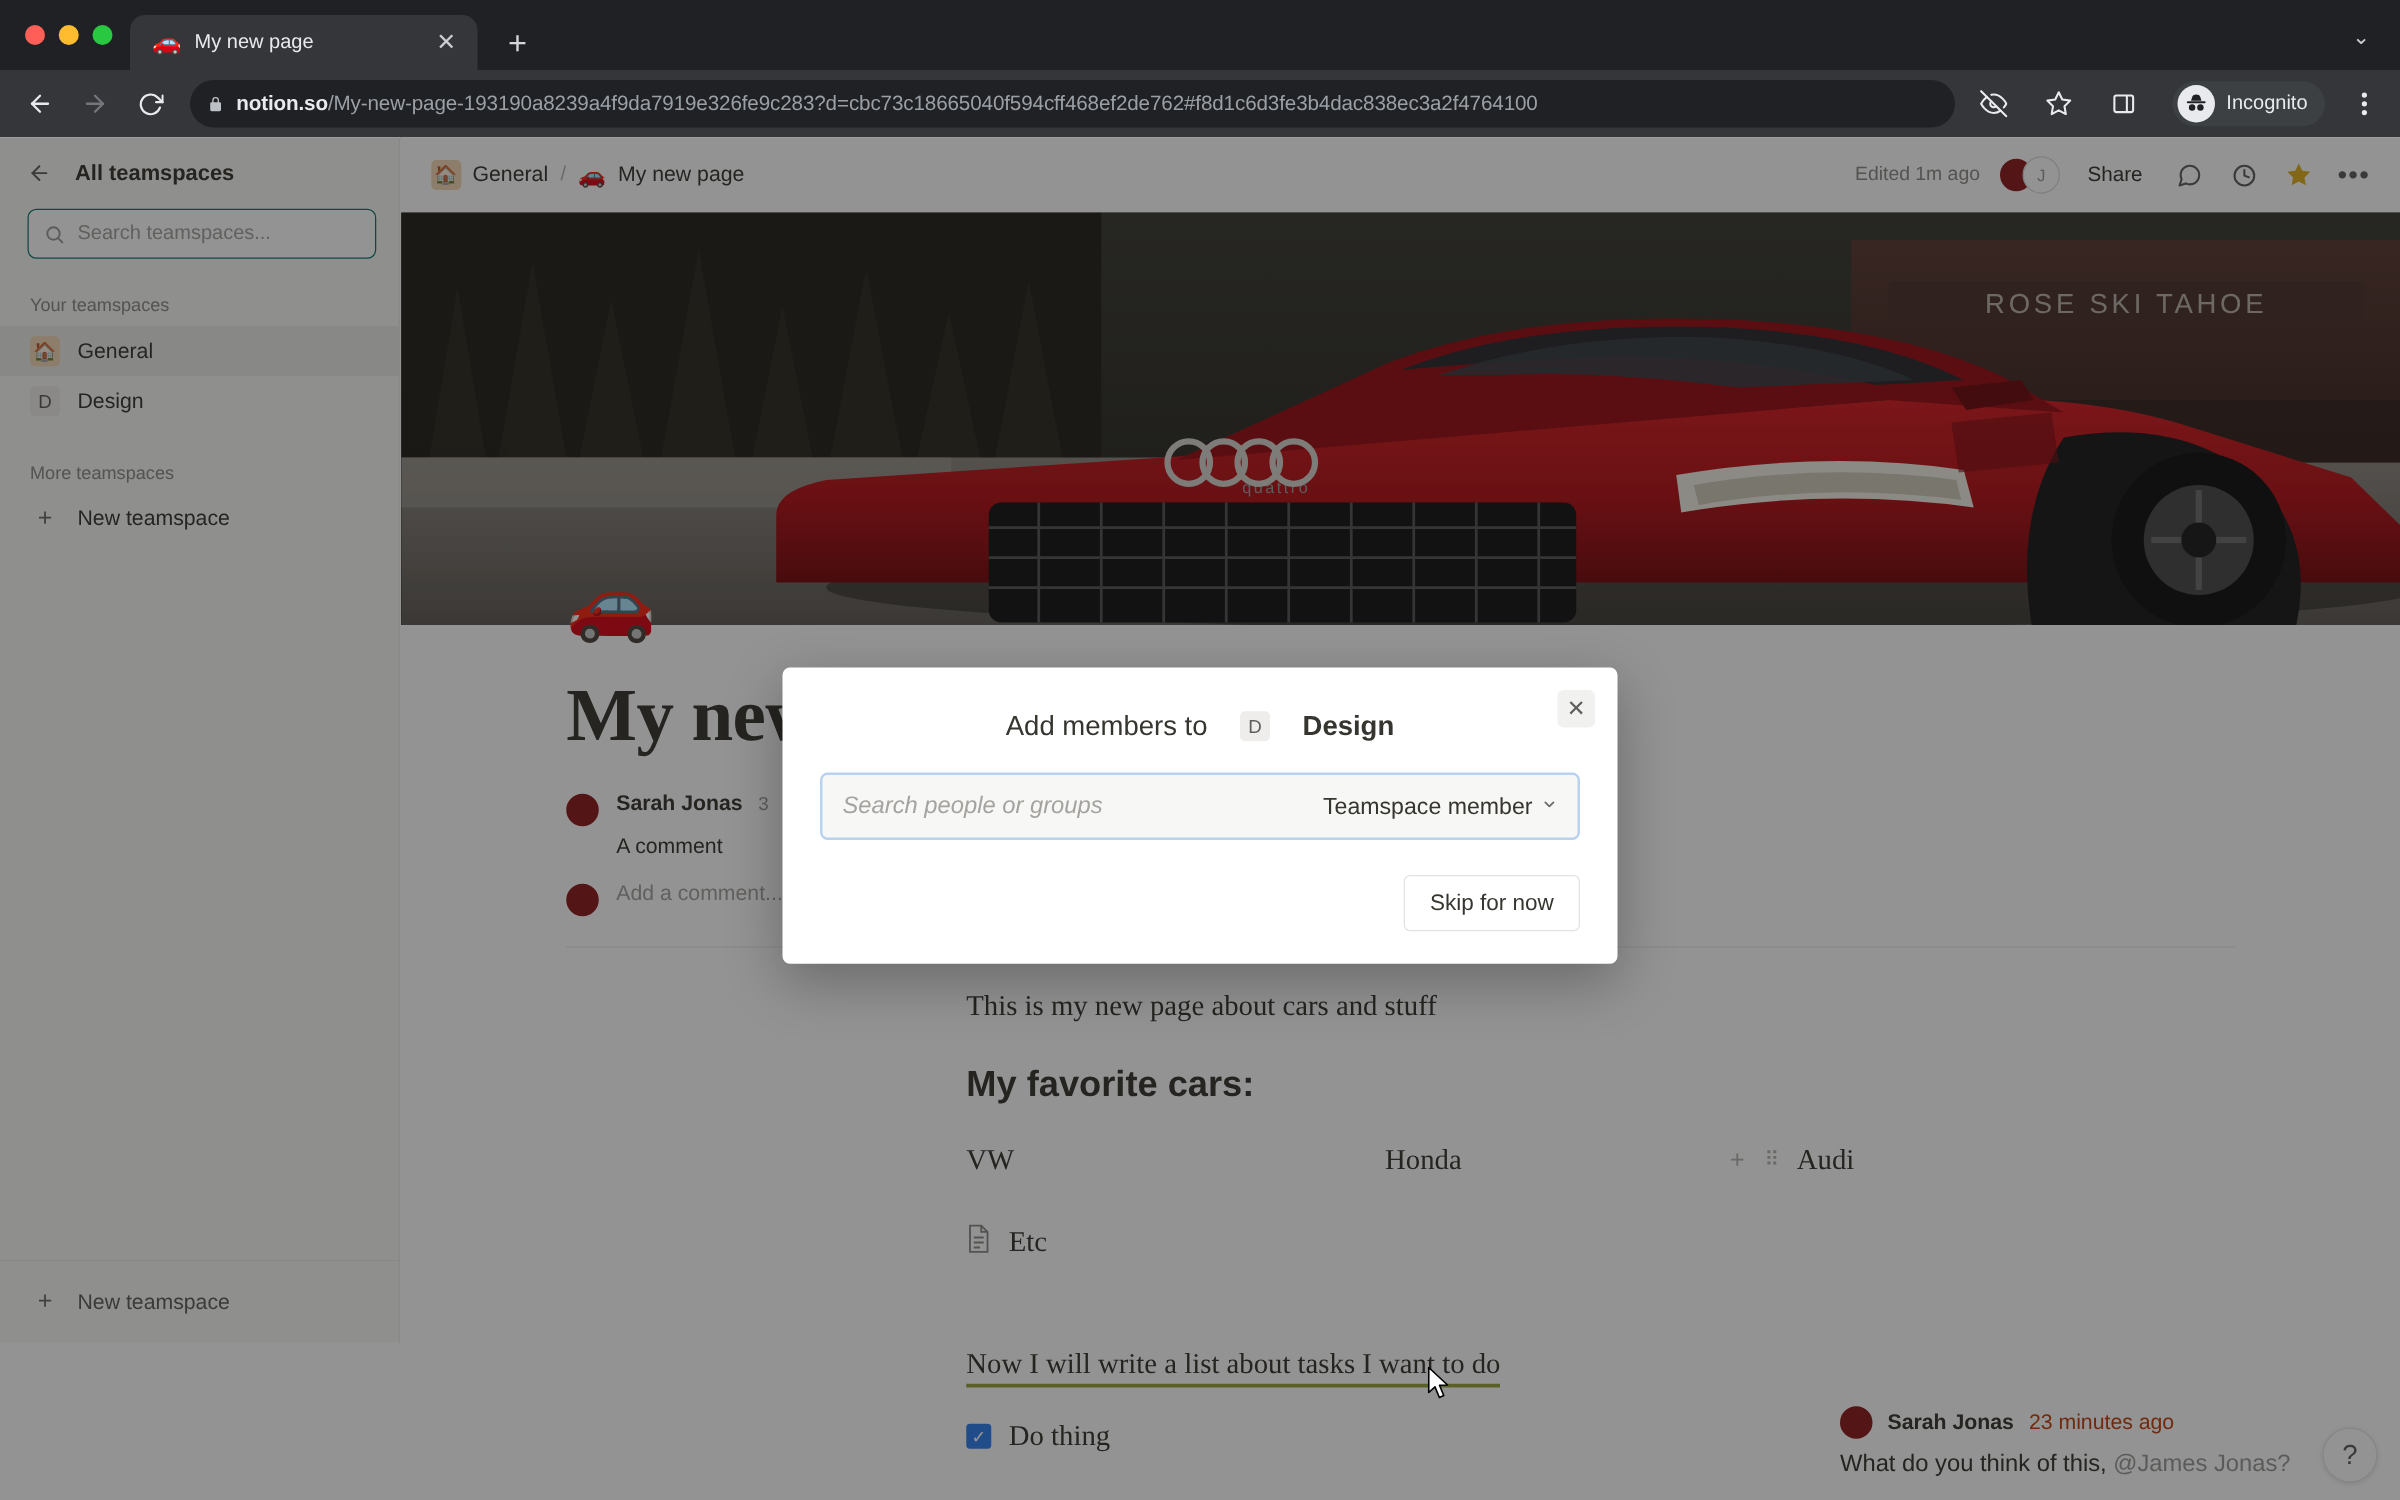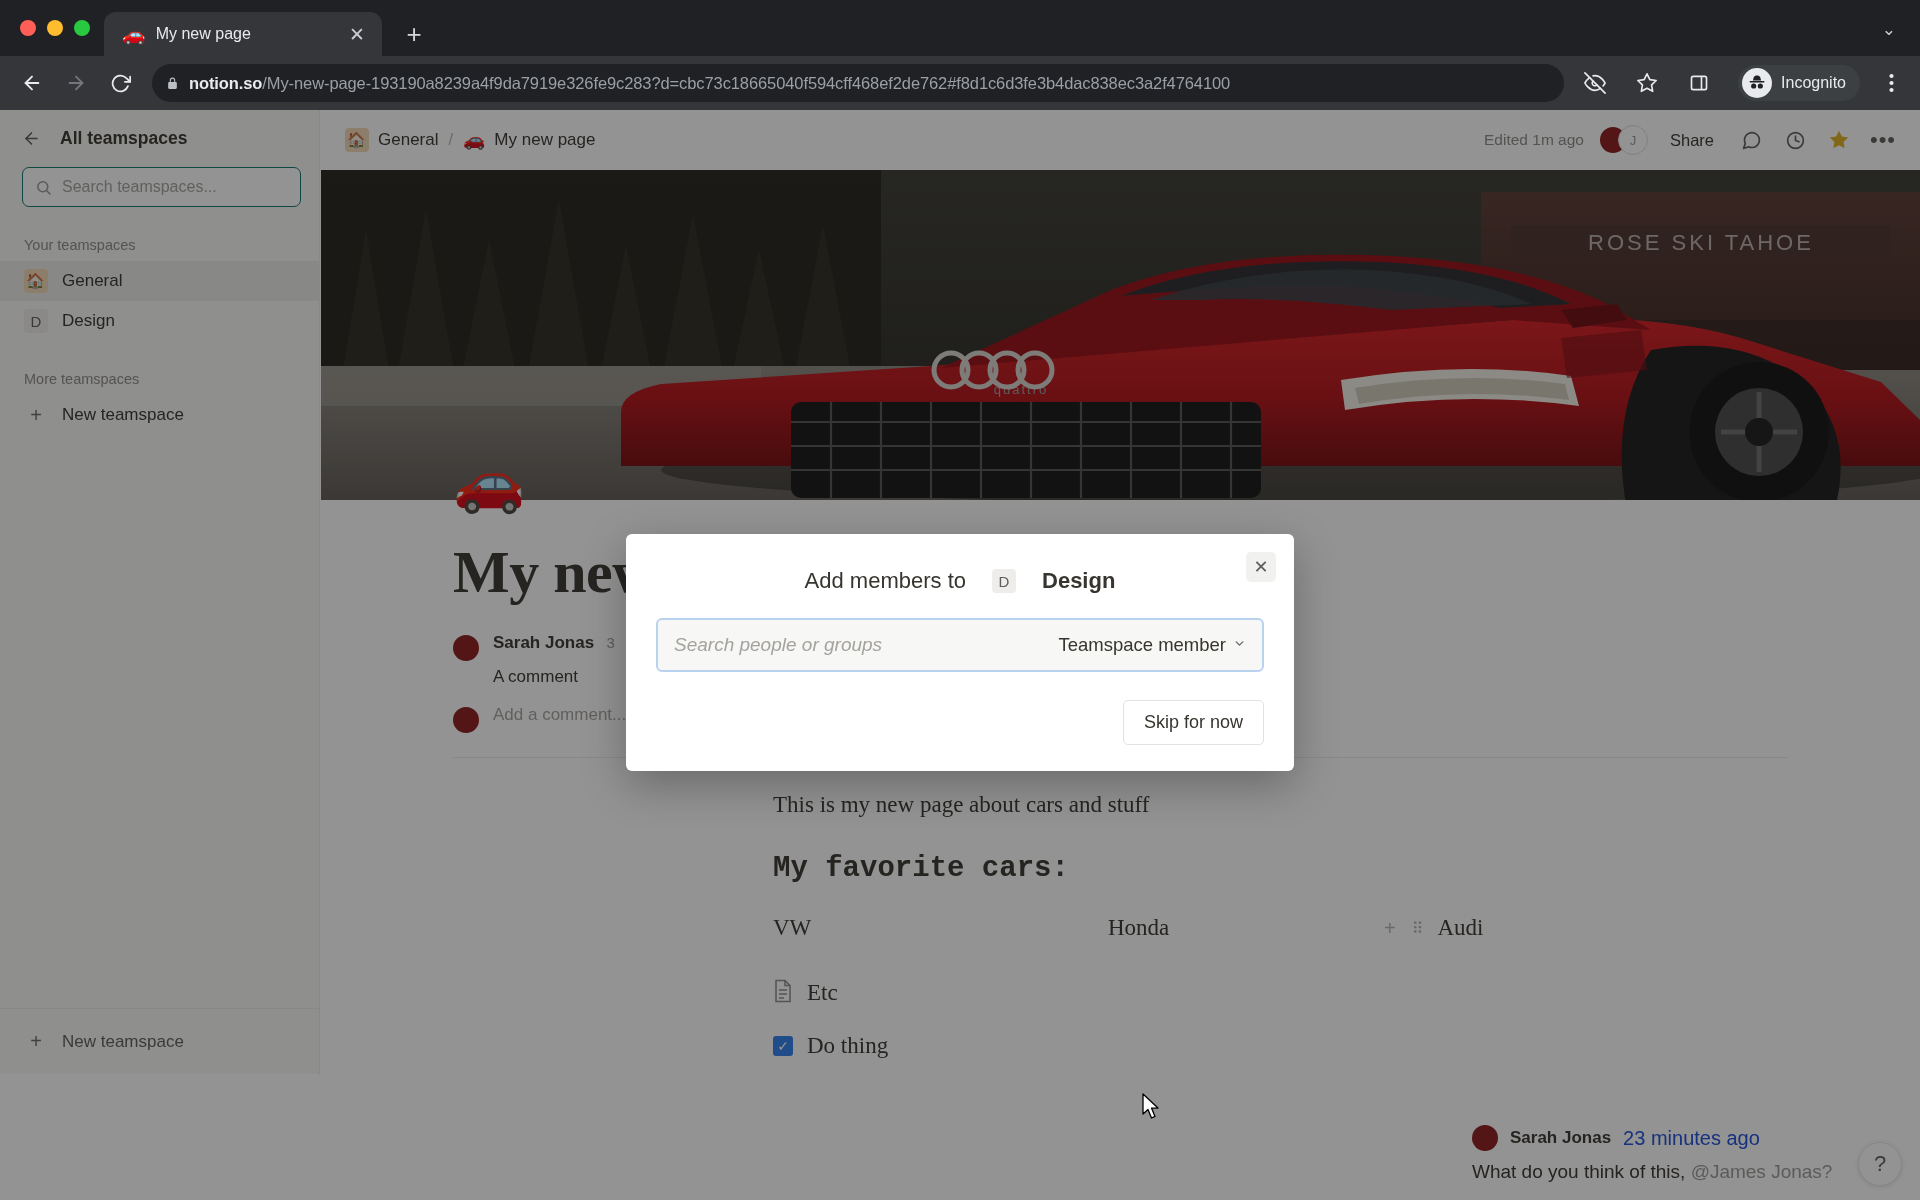--- a/index.html
+++ b/index.html
@@ -126,42 +126,42 @@
   .comment-block { margin: 26px 0 0 132px; }
   .cmt-row { display:flex; align-items:flex-start; gap:14px; }
   .cmt-av { width:26px; height:26px; border-radius:50%; background:#8b1a1a; flex:none; margin-top:2px;}
   .cmt-name { font-size:17px; font-weight:700; color:#37352f; }
   .cmt-time { font-size:15px; color:#9b9a97; margin-left:8px;}
   .cmt-text { font-size:17px; color:#37352f; margin: 6px 0 0 40px;}
   .cmt-ph { font-size:17px; color:#a5a39f; }
   .divider { height:1px; background:#ececeb; margin: 24px 132px 0 132px; }
 
   .para { font-family:"Liberation Serif", serif; font-size:23px; color:#37352f; margin: 34px 0 0 452px; }
-  .h2 { font-family:Liberation Mono, monospace; font-weight:700; font-size:29px; color:#37352f; margin: 34px 0 0 452px; }
+  .h2 { font-family:Liberation Sans, sans-serif; font-weight:700; font-size:29px; color:#37352f; margin: 34px 0 0 452px; }
   .cols { display:flex; margin: 30px 0 0 452px; position:relative; }
   .col { font-family:"Liberation Serif", serif; font-size:23px; color:#37352f; }
   .col.c1 { width:335px; }
   .col.c2 { width:290px; }
   .col-handles { display:flex; align-items:center; gap:16px; color:#b5b3ae; font-size:20px; margin-left:-14px;}
   .etc-row { display:flex; align-items:center; gap:14px; margin: 38px 0 0 452px; }
   .etc-label { font-family:"Liberation Serif", serif; font-size:23px; color:#37352f; }
   .callout {
     font-family:"Liberation Serif", serif; font-size:23px; color:#37352f;
     margin: 70px 0 0 452px; display:inline-block; border-bottom: 3px solid #9aa33b; padding-bottom:3px;
   }
   .todo-row { display:flex; align-items:center; gap:14px; margin: 26px 0 0 452px; }
   .chk { width:20px; height:20px; border-radius:3px; background:#2f80ed; display:flex; align-items:center; justify-content:center; color:#fff; font-size:14px;}
   .todo-label { font-family:"Liberation Serif", serif; font-size:23px; color:#37352f; }
 
   
   .side-comment { position:absolute; right:48px; top:1015px; width:400px; }
   .sc-head { display:flex; align-items:center; gap:12px; }
   .sc-av { width:26px; height:26px; border-radius:50%; background:#8b1a1a; }
   .sc-name { font-size:17px; font-weight:700; color:#37352f;}
-  .sc-time { font-size:20px; color:#1d4ed8;}
+  .sc-time { font-size:17px; color:#c2410c;}
   .sc-text { font-size:19px; color:#37352f; margin-top:10px; }
   .sc-text .mention { color:#9b9a97; }
   .help-fab {
     position:absolute; right:18px; bottom:14px; width:44px; height:44px; border-radius:50%;
     background:#fff; border:1px solid #e8e8e7; display:flex; align-items:center; justify-content:center;
     color:#5f5e5b; font-size:22px; box-shadow: 0 1px 4px rgba(0,0,0,.12);
   }
 
   
   .overlay { position:absolute; inset:0; background: rgba(15,15,15,.45); }
@@ -506,20 +506,21 @@
                 <path d="M3 1.5h9l5 5v16h-14z"></path>
                 <path d="M12 1.5v5h5"></path>
                 <line x1="6" y1="11" x2="14" y2="11"></line>
                 <line x1="6" y1="15" x2="14" y2="15"></line>
                 <line x1="6" y1="19" x2="11" y2="19"></line>
               </svg>
           </span>
           <span class="etc-label">Etc</span>
         </div>
 
+        <div><span class="callout">Now I will write a list about tasks I want to do</span></div>
 
         <div class="todo-row">
           <span class="chk">✓</span>
           <span class="todo-label">Do thing</span>
         </div>
       </div>
 
       <div class="side-comment">
         <div class="sc-head">
           <span class="sc-av"></span>

